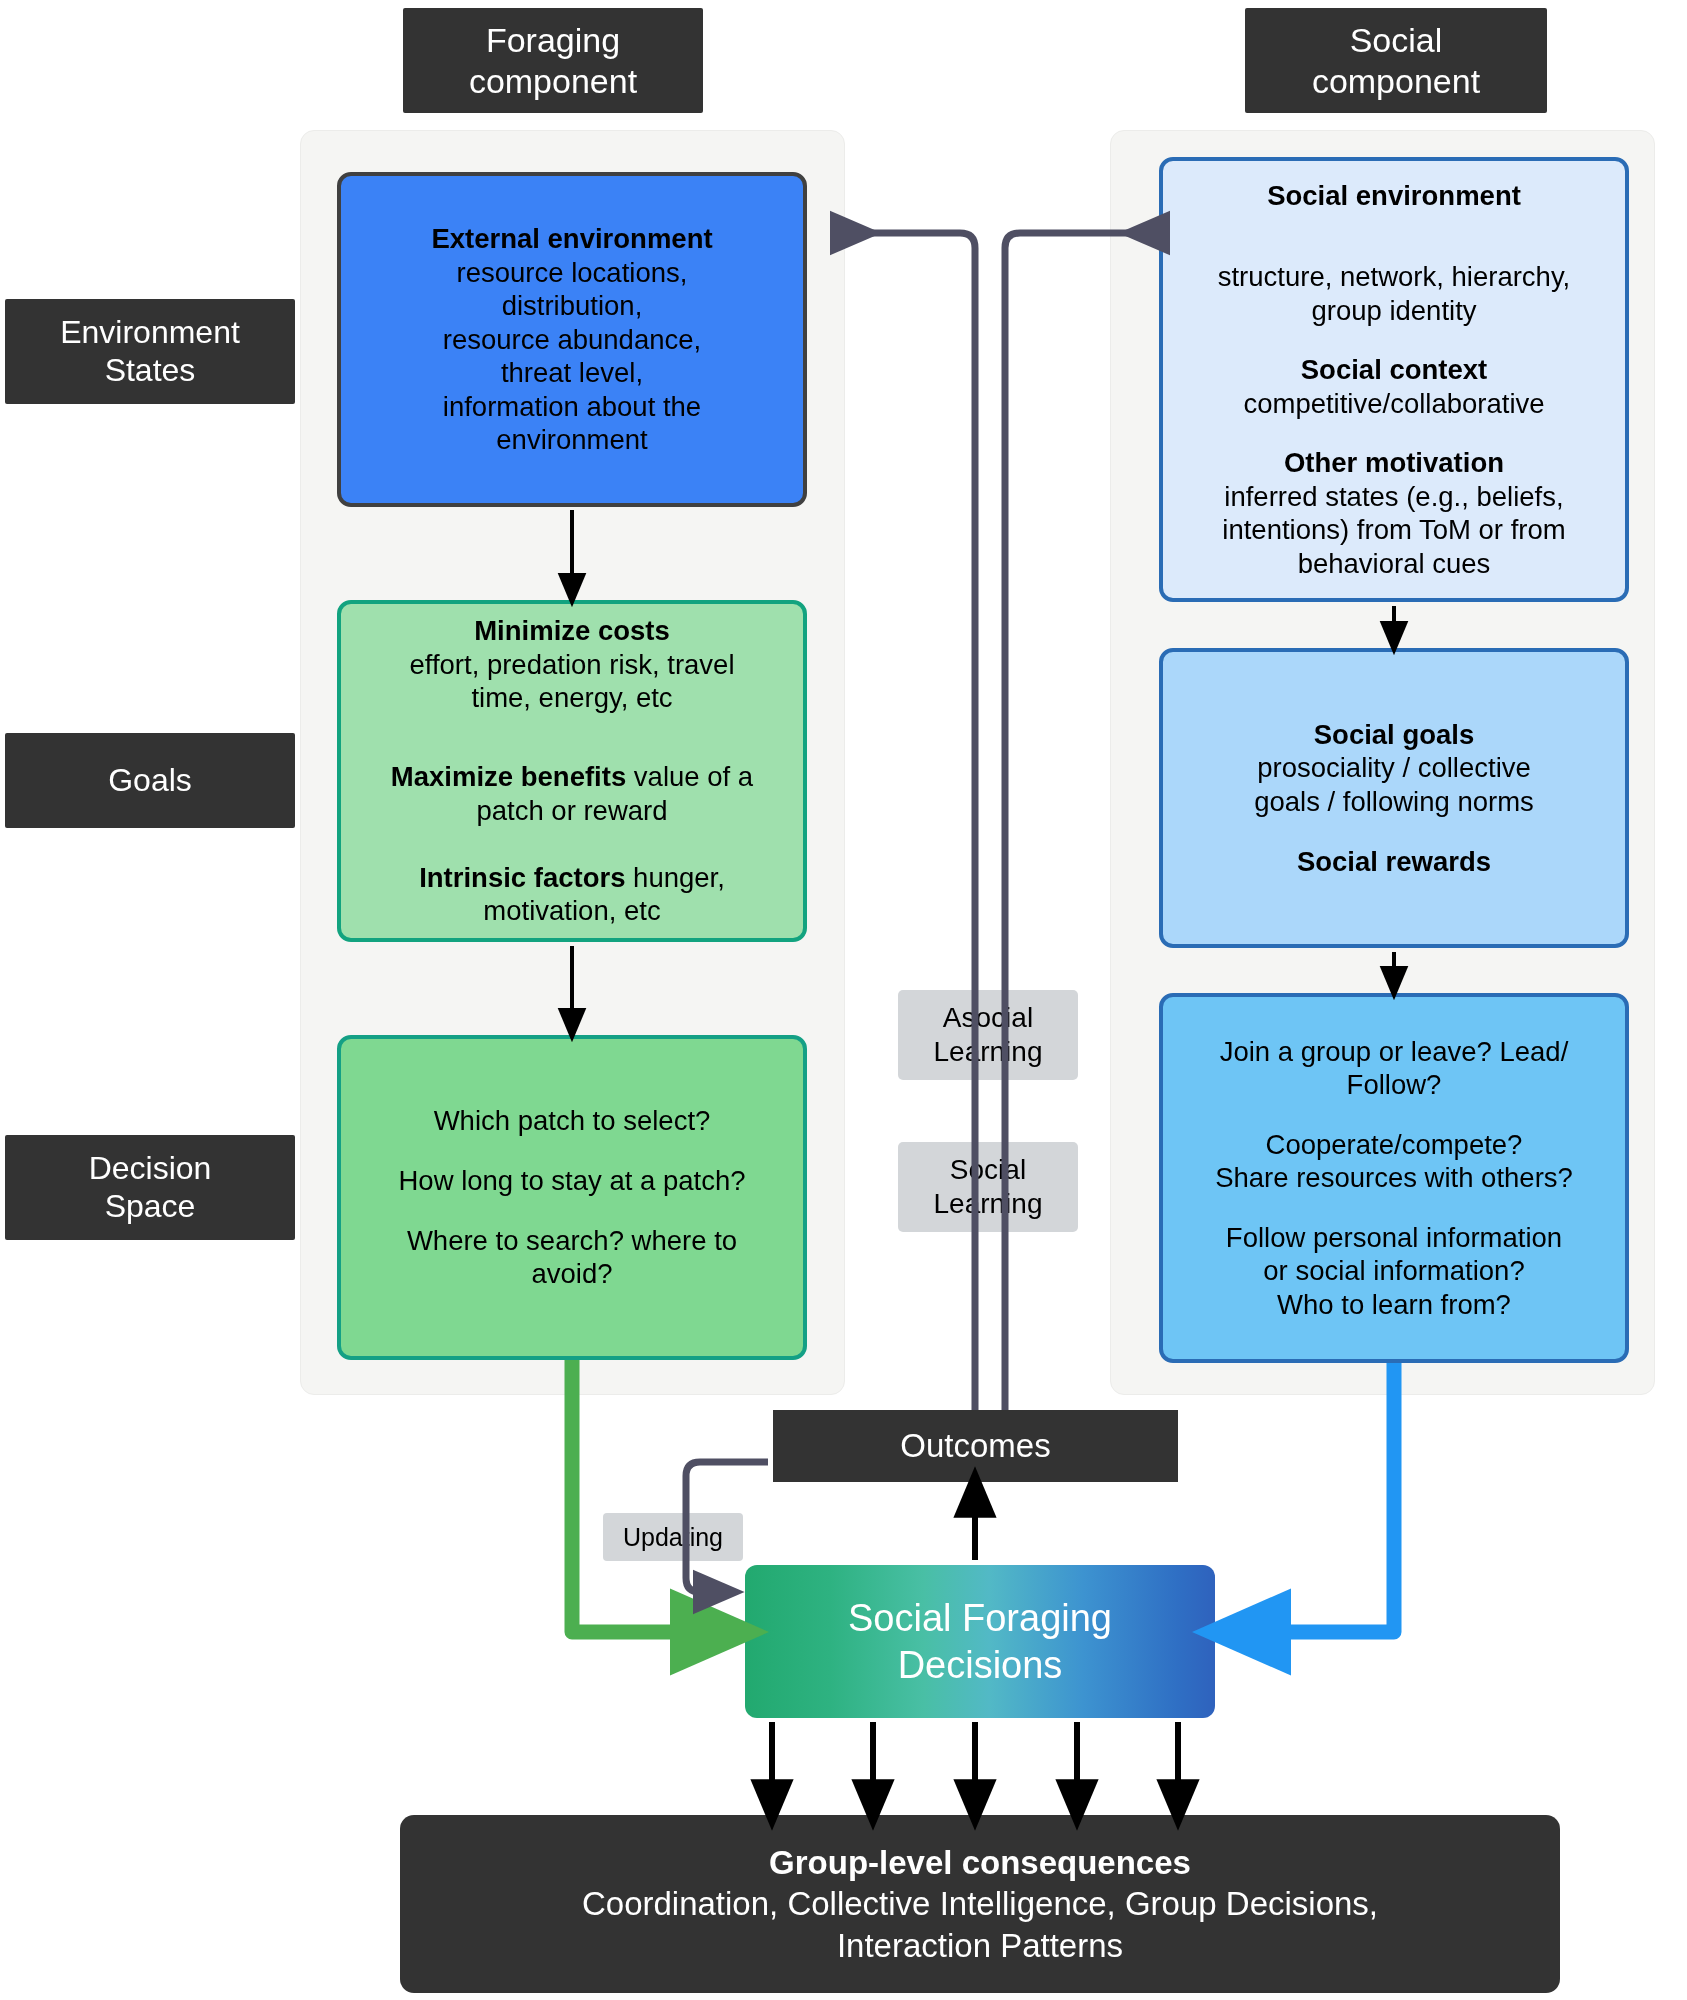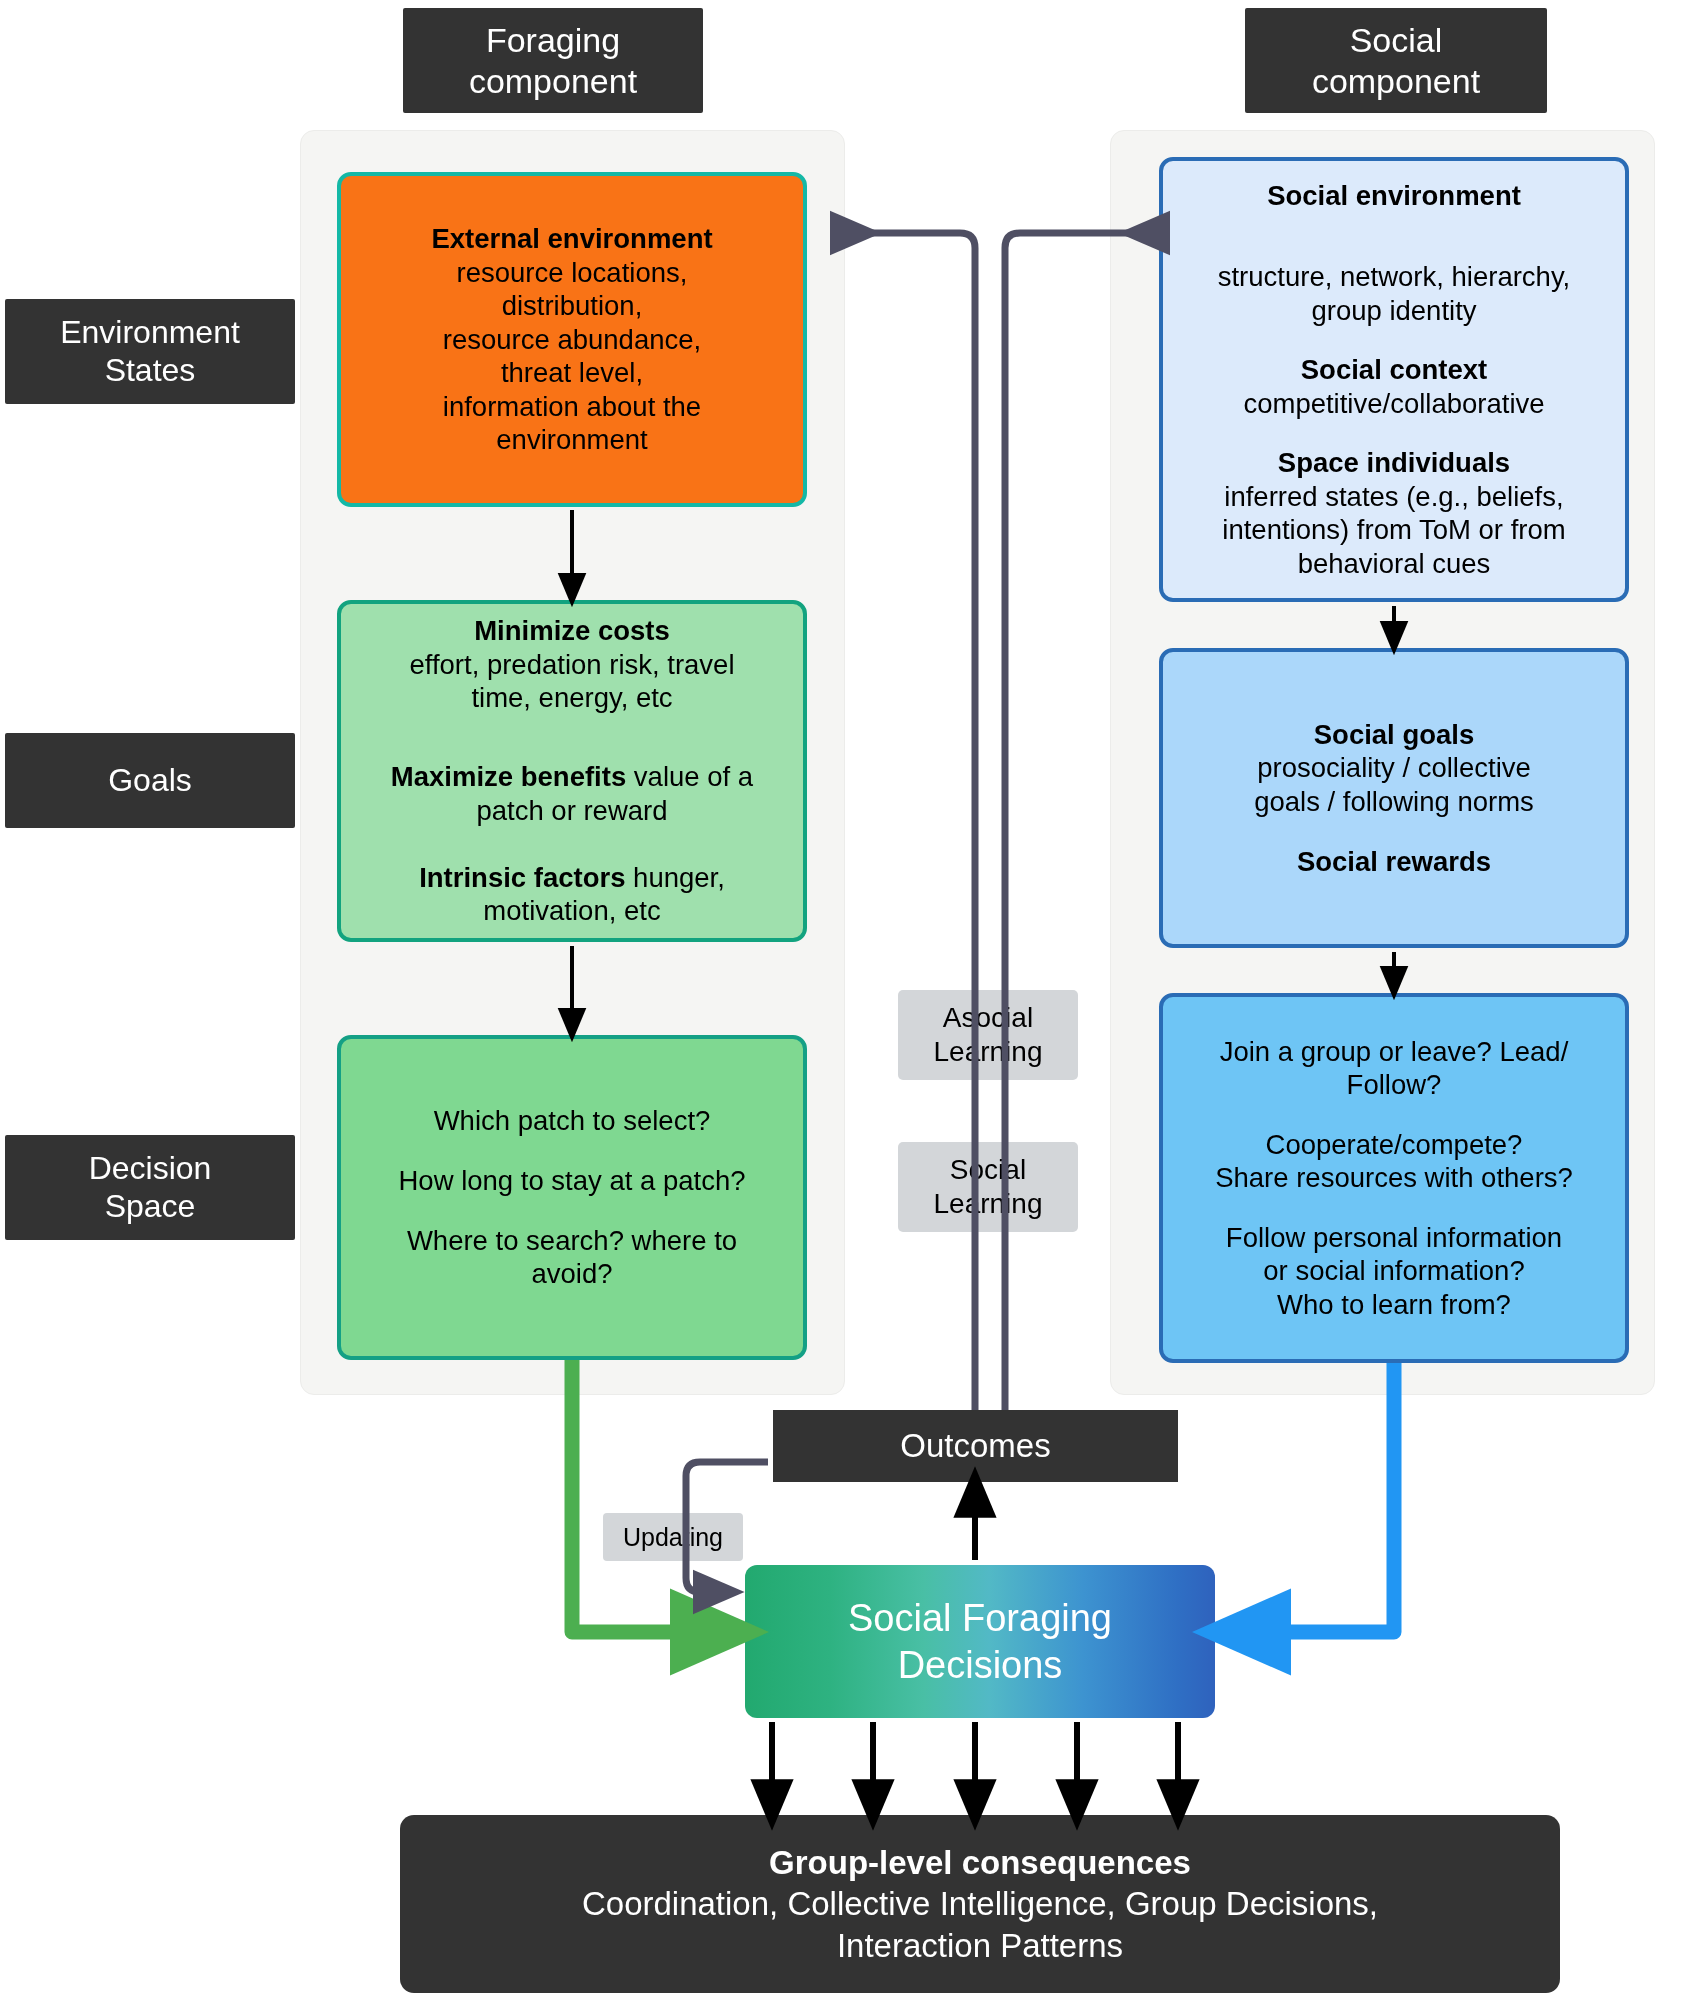--- a/index.html
+++ b/index.html
@@ -61,22 +61,22 @@
     text-align: center;
     padding: 10px 14px;
     font-size: 27.5px;
     line-height: 1.22;
   }
   .cbox p { margin: 0; }
   .cbox .gap { height: 26px; }
   .cbox b { font-weight: bold; margin-top: 37px; }
 
   .green-light {
-    background: #f97316;
-    border: 4px solid #14b8a6;
+    background: #3b82f6;
+    border: 4px solid #404040;
   }
   .green-mid {
     background: #9fe0ad;
     border: 4px solid #12a37f;
   }
   .green-strong {
     background: #7fd891;
     border: 4px solid #14a085;
   }
   .blue-light {
@@ -204,21 +204,21 @@
   </div>
 
   <div class="cbox blue-light" style="left:1159px; top:157px; width:470px; height:445px;">
     <p style="font-weight:bold;">Social environment</p>
     <p style="white-space:pre-line;margin-top:48px;">structure, network, hierarchy,
 group identity</p>
     <div class="gap"></div>
     <p style="font-weight:bold;">Social context</p>
     <p style="white-space:pre-line;">competitive/collaborative</p>
     <div class="gap"></div>
-    <p style="font-weight:bold;">Space individuals</p>
+    <p style="font-weight:bold;">Other motivation</p>
     <p style="white-space:pre-line;">inferred states (e.g., beliefs,
 intentions) from ToM or from
 behavioral cues</p>
   </div>
 
   <div class="cbox blue-mid" style="left:1159px; top:648px; width:470px; height:300px;">
     <p style="font-weight:bold;">Social goals</p>
     <p style="white-space:pre-line;">prosociality / collective
 goals / following norms</p>
     <div class="gap"></div>

